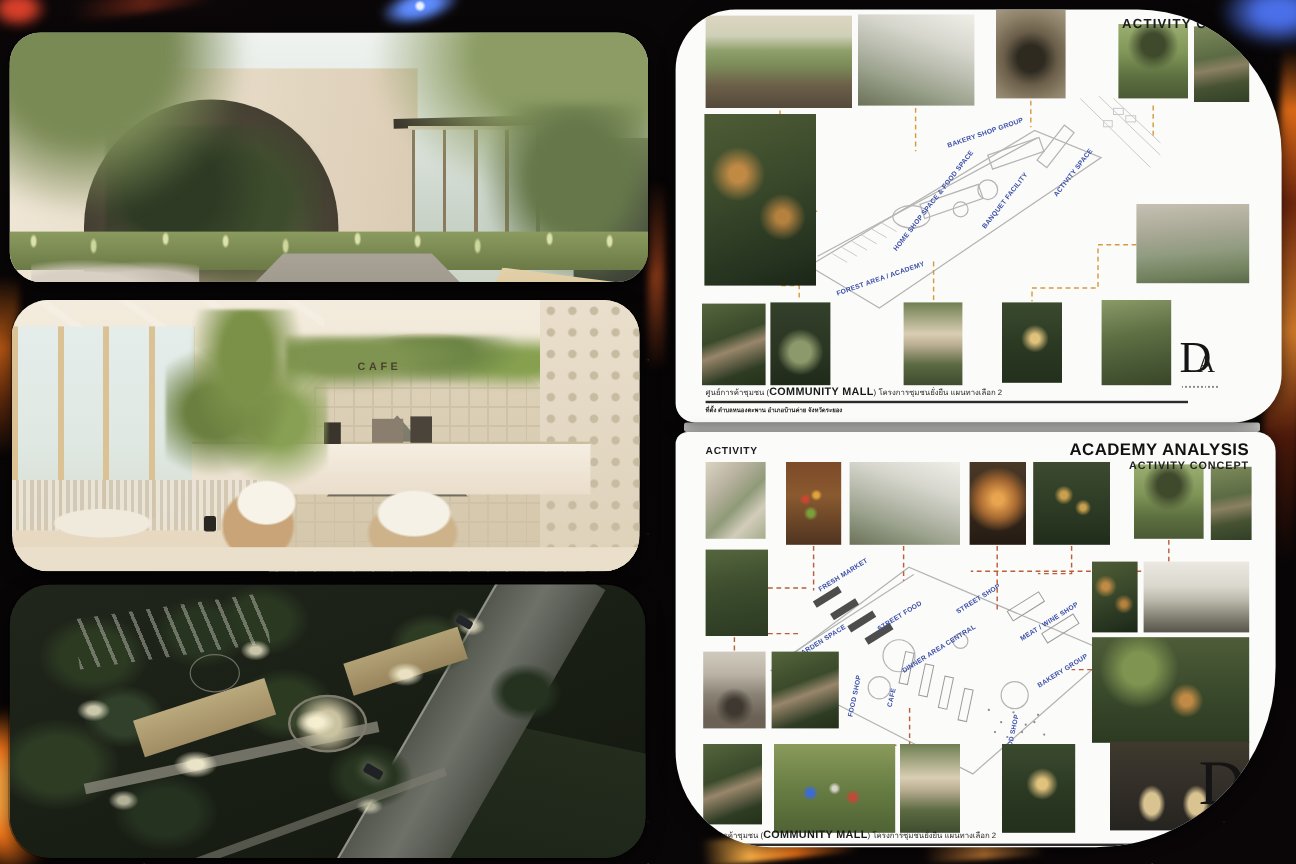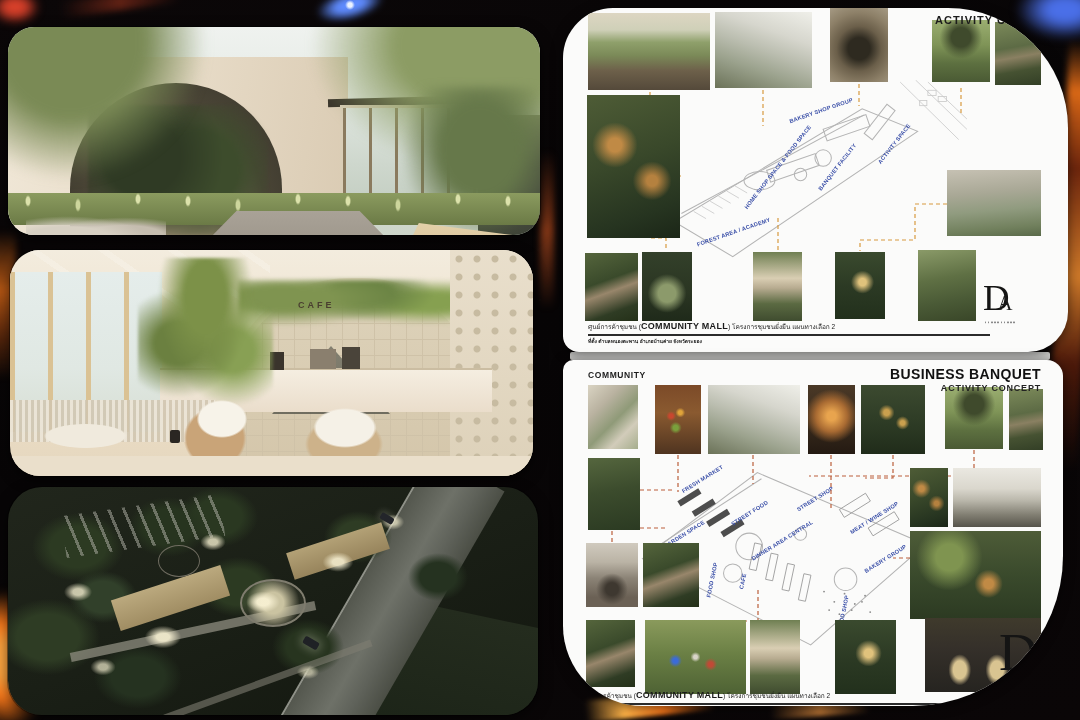--- a/index.html
+++ b/index.html
@@ -442,22 +442,22 @@
     <div class="ph g-shelf" style="left:80px;top:183px;width:56px;height:64px;"></div>
     <div class="ph g-greenhouse" style="left:347px;top:108px;width:38px;height:59px;"></div>
     <div class="ph g-whitecafe" style="left:390px;top:108px;width:88px;height:59px;"></div>
     <div class="ph g-terrace" style="left:347px;top:171px;width:131px;height:88px;"></div>
     <div class="ph g-arches" style="left:362px;top:258px;width:116px;height:74px;"></div>
     <div class="ph g-shelf" style="left:23px;top:260px;width:49px;height:67px;"></div>
     <div class="ph g-picnic" style="left:82px;top:260px;width:101px;height:74px;"></div>
     <div class="ph g-house" style="left:187px;top:260px;width:50px;height:74px;"></div>
     <div class="ph g-party" style="left:272px;top:260px;width:61px;height:74px;"></div>
 
-    <div class="ref-label">COMMUNITY</div>
-    <div class="biz-title">BUSINESS BANQUET</div>
+    <div class="ref-label">ACTIVITY</div>
+    <div class="biz-title">ACADEMY ANALYSIS</div>
     <div class="biz-sub">ACTIVITY CONCEPT</div>
 
     <div class="board-footer">
       <div class="f-line1"><span>ศูนย์การค้าชุมชน (</span><b>COMMUNITY MALL</b><span>) โครงการชุมชนยั่งยืน แผนทางเลือก 2</span></div>
       <div class="f-rule"></div>
 
     </div>
 
     <div class="da" id="logo-bottom">
       <span class="d">D</span>

